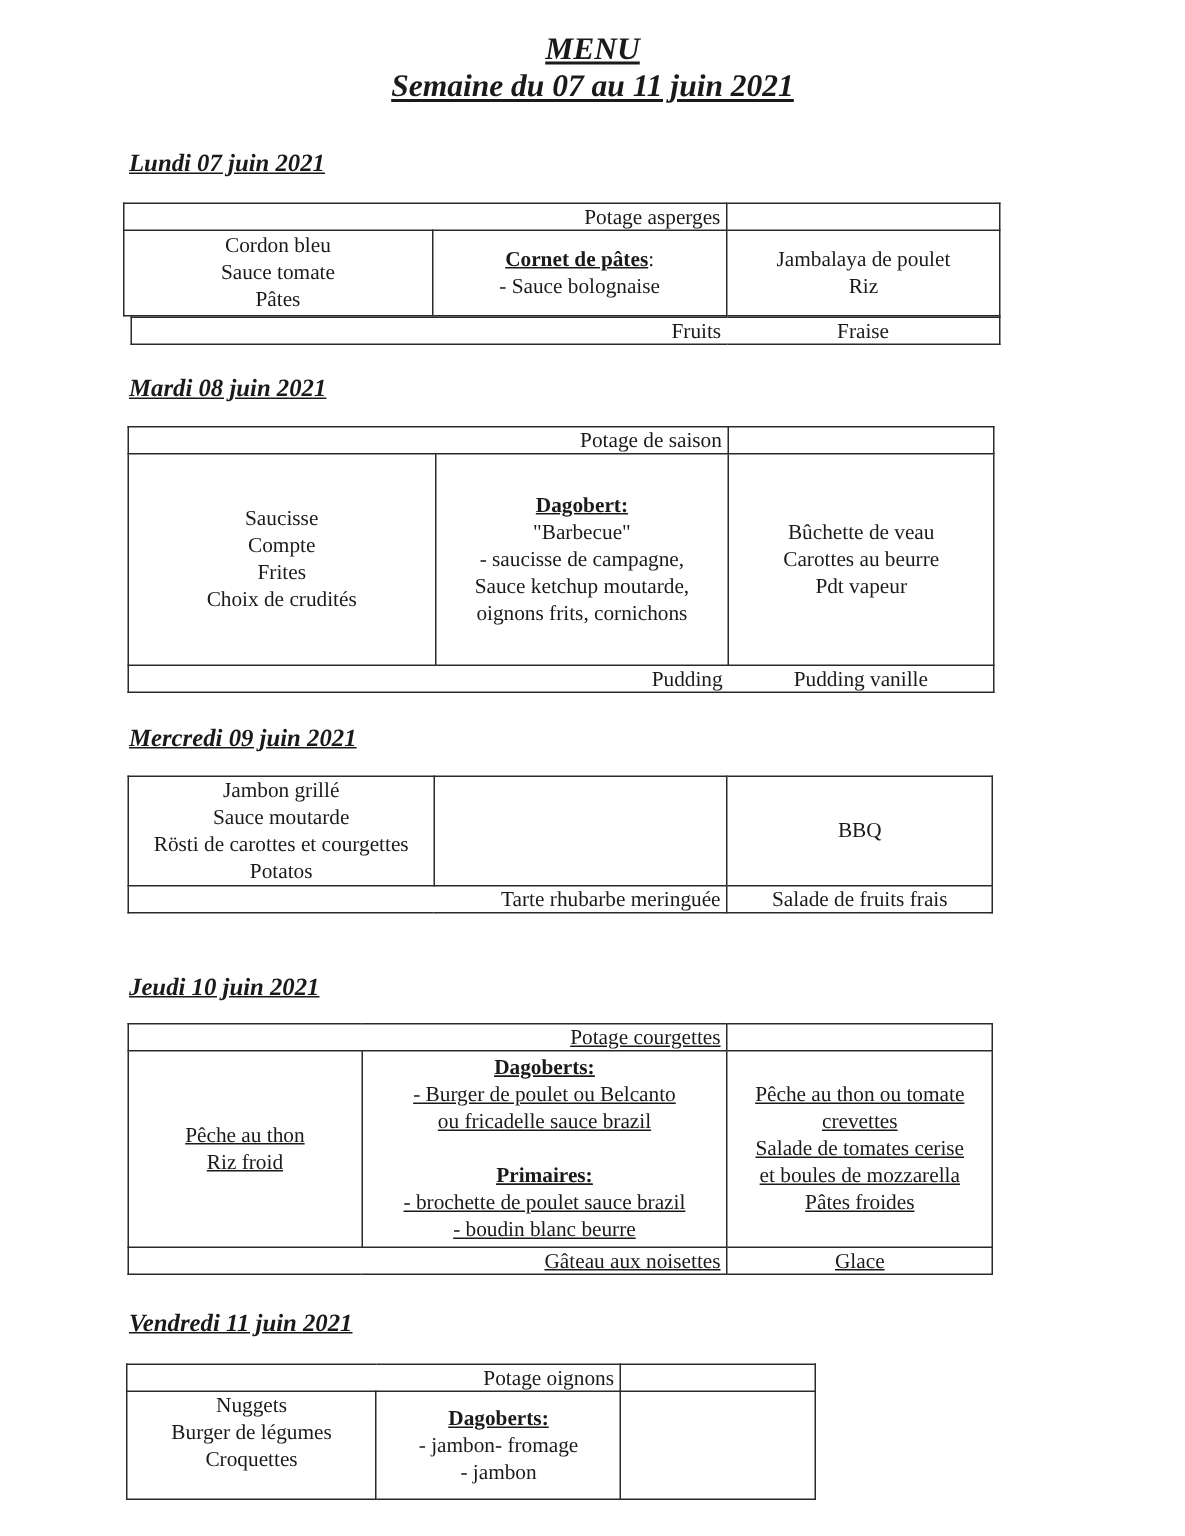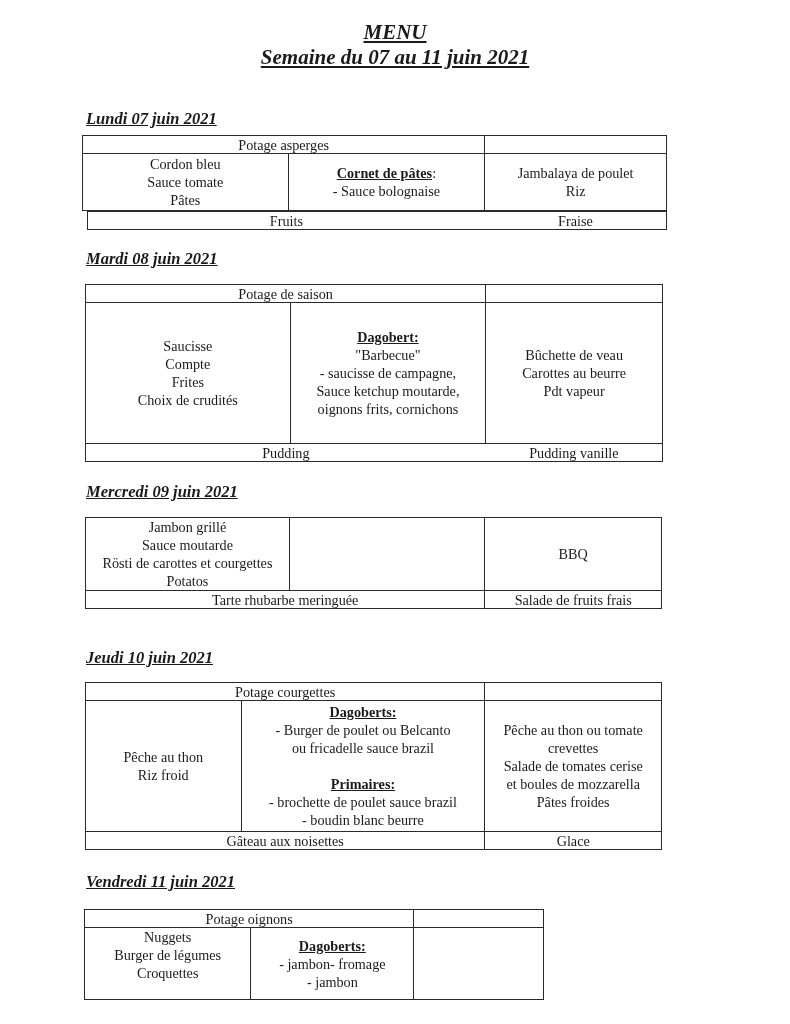--- a/index.html
+++ b/index.html
@@ -7,32 +7,32 @@
          font-family:"Liberation Serif", "DejaVu Serif", serif; color:#1a1a1a; }
   .title { position:absolute; left:0; width:790px; text-align:center;
            font-weight:bold; font-style:italic; text-decoration:underline; font-size:21px; }
   .t1 { top:20px;font-style:italic; }
   .t2 { top:45px; }
   .day { position:absolute; left:86px; font-weight:bold; font-style:italic;
          text-decoration:underline; font-size:16.5px; }
   .tbl { position:absolute; border-collapse:collapse; font-size:14.2px; }
   .tbl td { border:1px solid #2a2a2a; padding:0 4px; vertical-align:middle; line-height:18px; }
   .tbl td.c { text-align:center; }
-  .tbl td.l { text-align:center; }
+  .tbl td.l { text-align:right; }
   .hd { font-weight:bold; text-decoration:underline; }
   .line { display:block; }
   .row-single td { height:17px; line-height:16px; }
 </style>
 </head>
 <body>
 
 <div class="title t1">MENU</div>
 <div class="title t2">Semaine du 07 au 11 juin 2021</div>
 
-<div class="day" style="top:109px;text-align:center;">Lundi 07 juin 2021</div>
+<div class="day" style="top:99px;text-align:center;">Lundi 07 juin 2021</div>
 <table class="tbl" style="left:82px; top:135px; width:585px;">
   <colgroup>
       <col style="width:206px">
       <col style="width:197px">
       <col style="width:182px">
     </colgroup>
   <tbody>
       <tr class="row-single">
     <td class="l" colspan="2">Potage asperges</td>
     <td></td>
@@ -127,21 +127,21 @@
     </td>
   </tr>
   <tr class="row-single">
     <td class="l" colspan="2">Tarte rhubarbe meringuée</td>
     <td class="c">Salade de fruits frais</td>
   </tr>
 </tbody>
   </table>
 
 <div class="day" style="top:648px;">Jeudi 10 juin 2021</div>
-<table class="tbl" style="left:85px; top:682px; width:577px;">
+<table class="tbl" style="left:85px; top:682px; width:577px;text-decoration:underline;">
   <colgroup>
       <col style="width:156px">
       <col style="width:244px">
       <col style="width:177px">
     </colgroup>
   <tbody>
       <tr class="row-single">
     <td class="l" colspan="2">Potage courgettes</td>
     <td></td>
   </tr>

